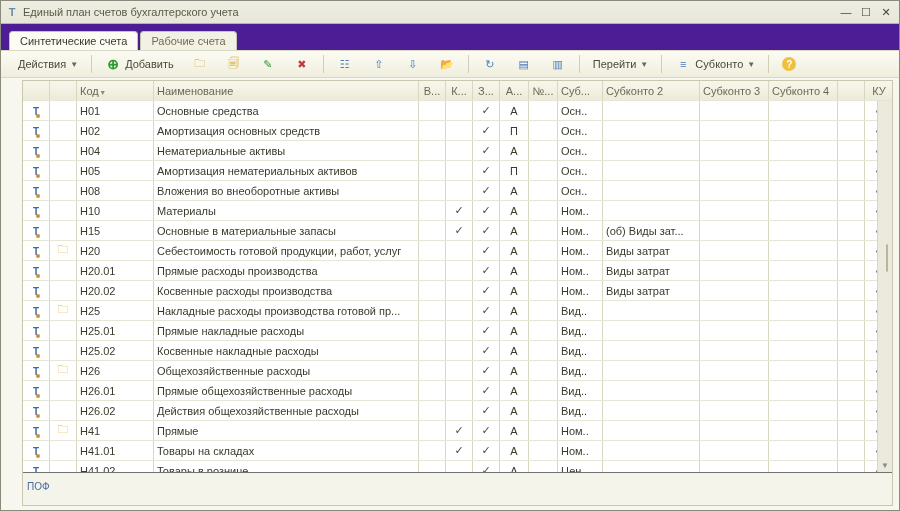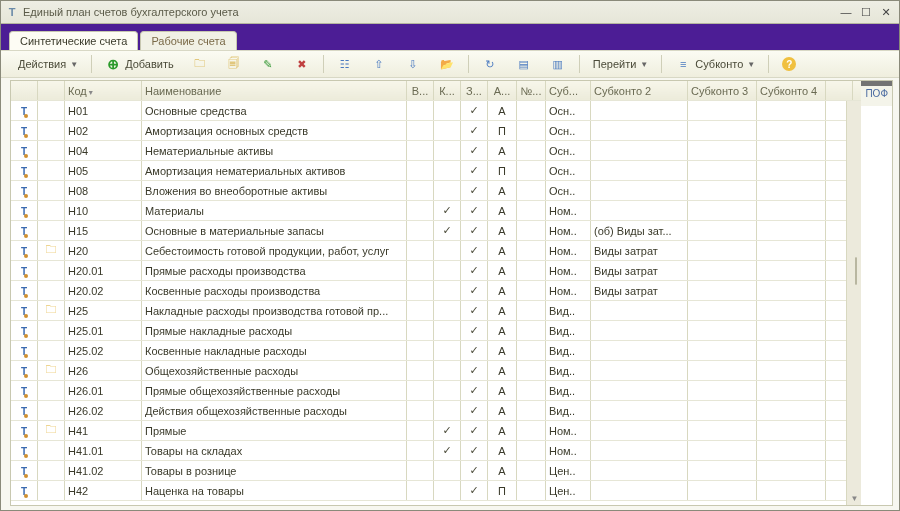--- a/index.html
+++ b/index.html
@@ -15,21 +15,21 @@
 .tbtn{height:20px;padding:0 6px;display:inline-flex;align-items:center;gap:4px;border:1px solid transparent;border-radius:2px;cursor:pointer;color:#4a4a38}
 .tbtn .dd{font-size:8px;color:#666}
 .sep{width:1px;height:18px;background:#cfcfb8;margin:0 2px}
 .ticon16{width:16px;height:16px;display:inline-flex;align-items:center;justify-content:center}
 .ic-add{color:#2a9a2a;font-weight:bold;font-size:14px}
 .ic-yel{color:#d0a020}
 .ic-red{color:#c04040}
 .ic-blu{color:#4a7ac0}
 .ic-grn{color:#3a9a3a}
 .ic-qst{background:#f0c040;color:#fff;border-radius:50%;width:14px;height:14px;font-weight:bold;font-size:10px}
-.gridwrap{flex:1;display:flex;flex-direction:row;margin:2px 6px 4px 9px;border:1px solid #c8c8b0;background:#fff;min-height:0}
+.gridwrap{flex:1;display:flex;flex-direction:column;margin:2px 6px 4px 21px;border:1px solid #c8c8b0;background:#fff;min-height:0}
 .grid{flex:1;overflow:hidden;position:relative}
 table{border-collapse:collapse;width:100%;table-layout:fixed}
 th,td{border-right:1px solid #d8d8c0;border-bottom:1px solid #e6e6d6;height:19px;padding:0 3px;white-space:nowrap;overflow:hidden;text-overflow:ellipsis;text-align:left;font-size:11px}
 th{background:linear-gradient(#f7f6ea,#ecebda);color:#6a6a52;font-weight:normal;position:sticky;top:0;cursor:pointer}
 td{color:#3a3a2a}
 .col-mark{width:20px;text-align:center}
 .col-fold{width:20px;text-align:center}
 .col-code{width:70px}
 .col-name{width:258px}
 .col-v{width:20px;text-align:center}
@@ -41,21 +41,21 @@
 .col-s2{width:90px}
 .col-s3{width:62px}
 .col-s4{width:62px}
 .col-gap{width:20px}
 .col-ku{width:22px;text-align:center}
 .col-bu{width:22px;text-align:center}
 .chk{color:#4a4a38}
 .rowicon{color:#3a6ab0;font-weight:bold;font-size:10px;position:relative}
 .rowicon::after{content:"";position:absolute;right:-1px;bottom:-1px;width:4px;height:4px;background:#d09030;border-radius:50%}
 .folder{color:#e0b030}
-.status{height:16px;border-top:5px solid #737373;background:#f4f4ea;padding:2px 4px;color:#4a6aa0;font-size:10px}
+.status{height:16px;border-top:1px solid #737373;background:#f4f4ea;padding:8px 4px;color:#4a6aa0;font-size:10px}
 .vscroll{position:absolute;right:0;top:20px;bottom:0;width:14px;background:#eceadc;border-left:1px solid #d8d8c0;display:flex;flex-direction:column;align-items:center}
 .vscroll .arr{height:14px;width:100%;display:flex;align-items:center;justify-content:center;color:#888;font-size:8px;cursor:pointer}
 .vscroll .track{flex:1;position:relative}
 .vscroll .thumb{position:absolute;left:1px;right:1px;top:40%;height:26px;background:#d8d6c4;border:1px solid #b8b6a0;border-radius:2px}
 .sorticon{font-size:8px;color:#888;margin-left:2px}
 </style>
 </head>
 <body>
 <div class="window">
 

